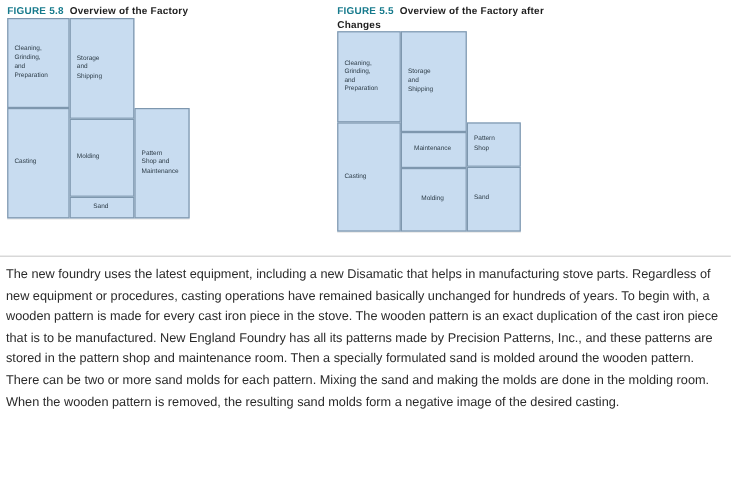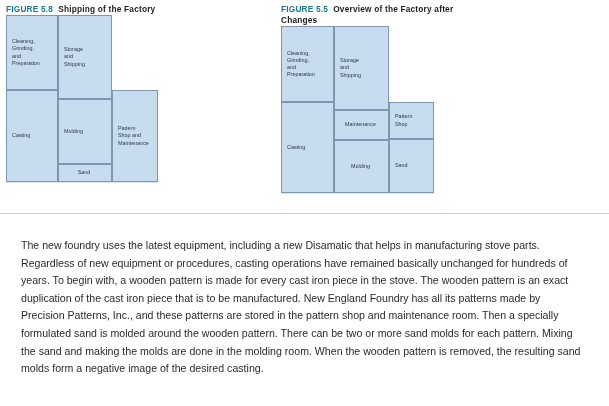--- a/index.html
+++ b/index.html
@@ -86,42 +86,42 @@
     width: 609px;
     border-top: 1px solid #cfcfcf;
     box-sizing: border-box;
     padding: 7px 8px 0 5px;
   }
   #body-paragraph {
     font-size: 10.6px;
     line-height: 17.6px;
     color: #2a2a2a;
     text-align: left;
-    margin: 16px;
+    margin: 0;
     font-family: "Liberation Sans", sans-serif;
   }
   .misspell {
     border-bottom: none;
     background-image:
       linear-gradient(45deg, transparent 45%, #e03a2f 45%, #e03a2f 55%, transparent 55%),
       linear-gradient(-45deg, transparent 45%, #e03a2f 45%, #e03a2f 55%, transparent 55%);
     background-size: 3px 2px;
     background-repeat: repeat-x;
     background-position: 0 100%;
     padding-bottom: 1px;
   }
 </style>
 </head>
 <body>
 
 <div id="figures-band">
 
   <div class="figure-block" id="figure-left">
     <div class="fig-caption">
-      <span class="fig-number">FIGURE 5.8</span><span class="fig-title">Shipping of the Factory</span>
+      <span class="fig-number">FIGURE 5.8</span><span class="fig-title">Overview of the Factory</span>
     </div>
     <div class="floorplan" id="floorplan-left" style="height:200px;">
         <div class="room" style="left: 6px; top: 0px; width: 52px; height: 75px;">
           <div class="room-label">Cleaning,
 Grinding,
 and
 Preparation</div>
         </div>
         <div class="room" style="left: 58px; top: 0px; width: 54px; height: 84px;">
           <div class="room-label">Storage

